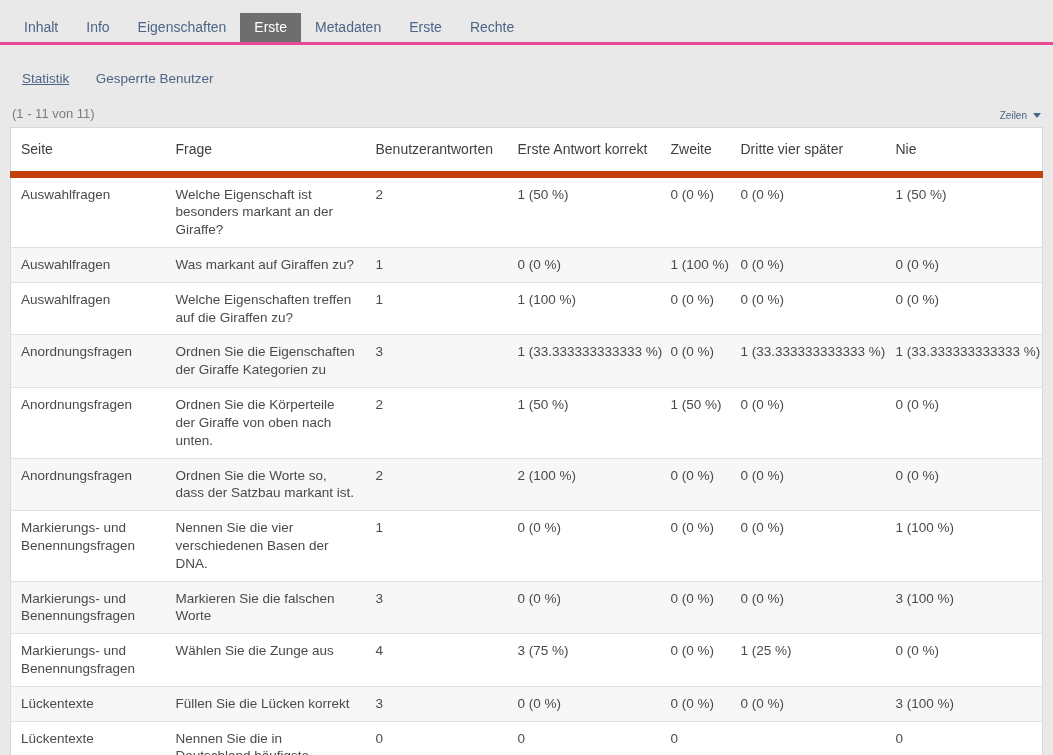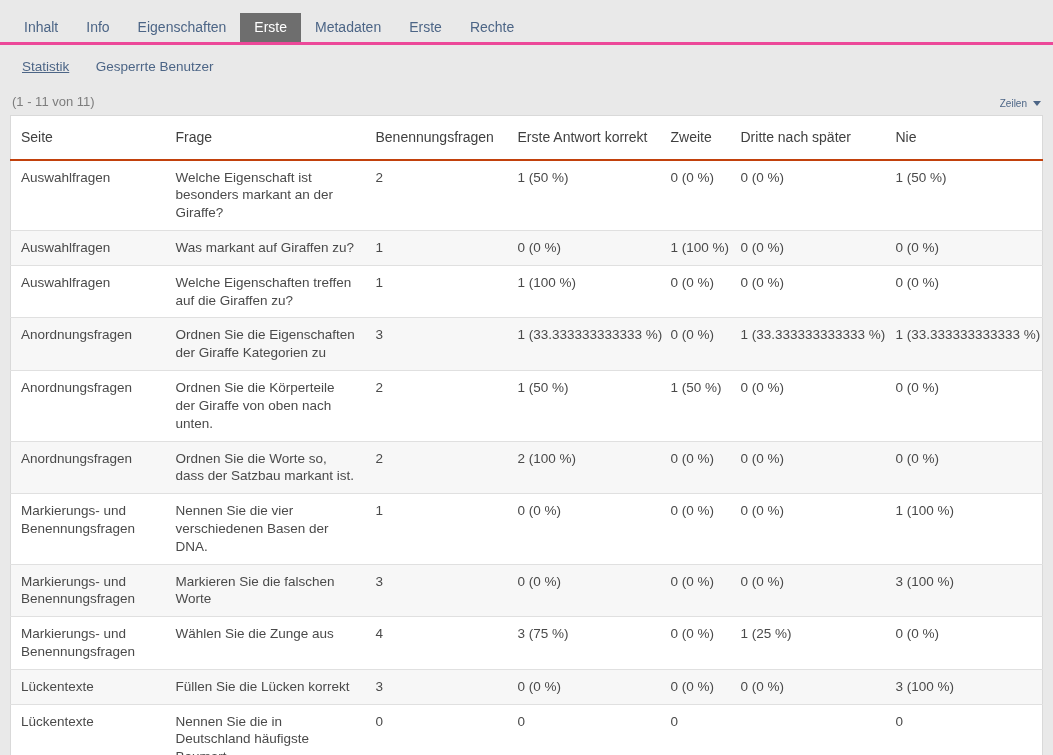--- a/index.html
+++ b/index.html
@@ -21,21 +21,21 @@
     cursor: pointer;
     white-space: nowrap;
     display: flex;
     align-items: center;
   }
   .tab.active { background: #6e6e6e; color: #ffffff; }
   .chev { margin-left: 7px; display: inline-flex; align-items: center; }
   .chev svg { display: block; }
 
   
-  .subtabs { padding: 12px 0 0 22px; }
+  .subtabs { padding: 24px 0 0 22px; }
   .subtab {
     font-size: 13.5px;
     color: #4c6586;
     margin-right: 22px;
     cursor: pointer;
     text-decoration: none;
   }
   .subtab.active { text-decoration: underline; }
 
   
@@ -74,21 +74,21 @@
   th {
     text-align: left;
     vertical-align: bottom;
     font-weight: 400;
     font-size: 14px;
     color: #3f3f3f;
     padding: 12px 10px 11px 10px;
     line-height: 1.4;
   }
   th:nth-child(3) { white-space: nowrap; }
-  thead tr { border-bottom: 2px solid #c2410c; }
+  thead tr { border-bottom: 7px solid #c2410c; }
   td {
     vertical-align: top;
     font-size: 13.5px;
     line-height: 1.32;
     padding: 8px 10px;
     color: #4a4a4a;
   }
   td:nth-child(n+3) { white-space: nowrap; }
   tbody tr { border-top: 1px solid #e0e0e0; }
   tbody tr:first-child { border-top: none; }
@@ -143,24 +143,24 @@
       <col style="width:142px">
     <col style="width:153px">
       <col style="width:70px">
       <col style="width:155px">
       <col>
   </colgroup>
   <thead>
     <tr>
       <th>Seite</th>
       <th>Frage</th>
-      <th>Benennungsfragen</th>
+      <th>Benutzerantworten</th>
       <th>Erste Antwort korrekt</th>
       <th>Zweite</th>
-      <th>Dritte nach später</th>
+      <th>Dritte vier später</th>
       <th>Nie</th>
     </tr>
   </thead>
   <tbody>
       <tr>
         <td>Auswahlfragen</td>
         <td>Welche Eigenschaft ist besonders markant an der Giraffe?</td>
         <td>2</td>
         <td>1 (50 %)</td>
         <td>0 (0 %)</td>

